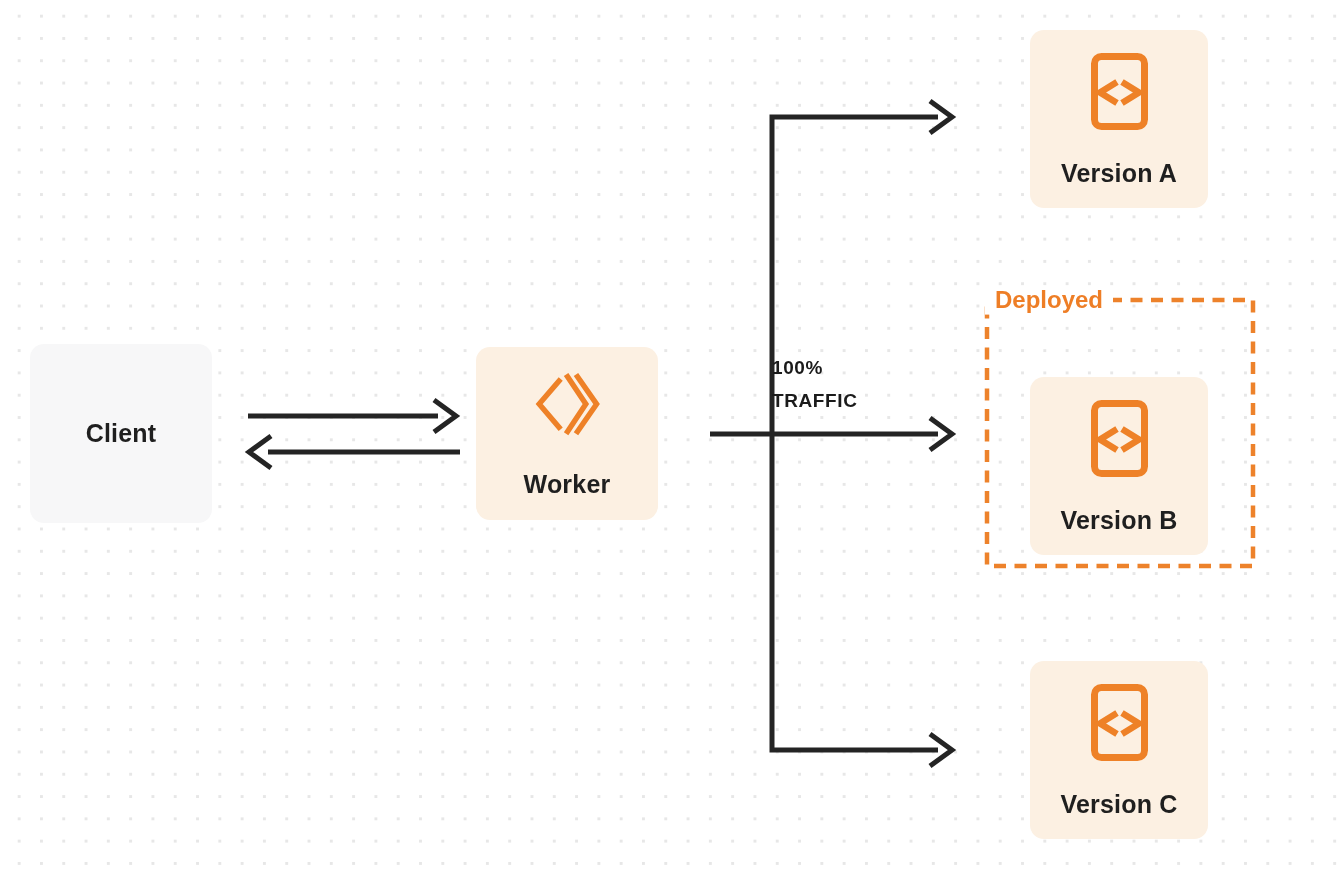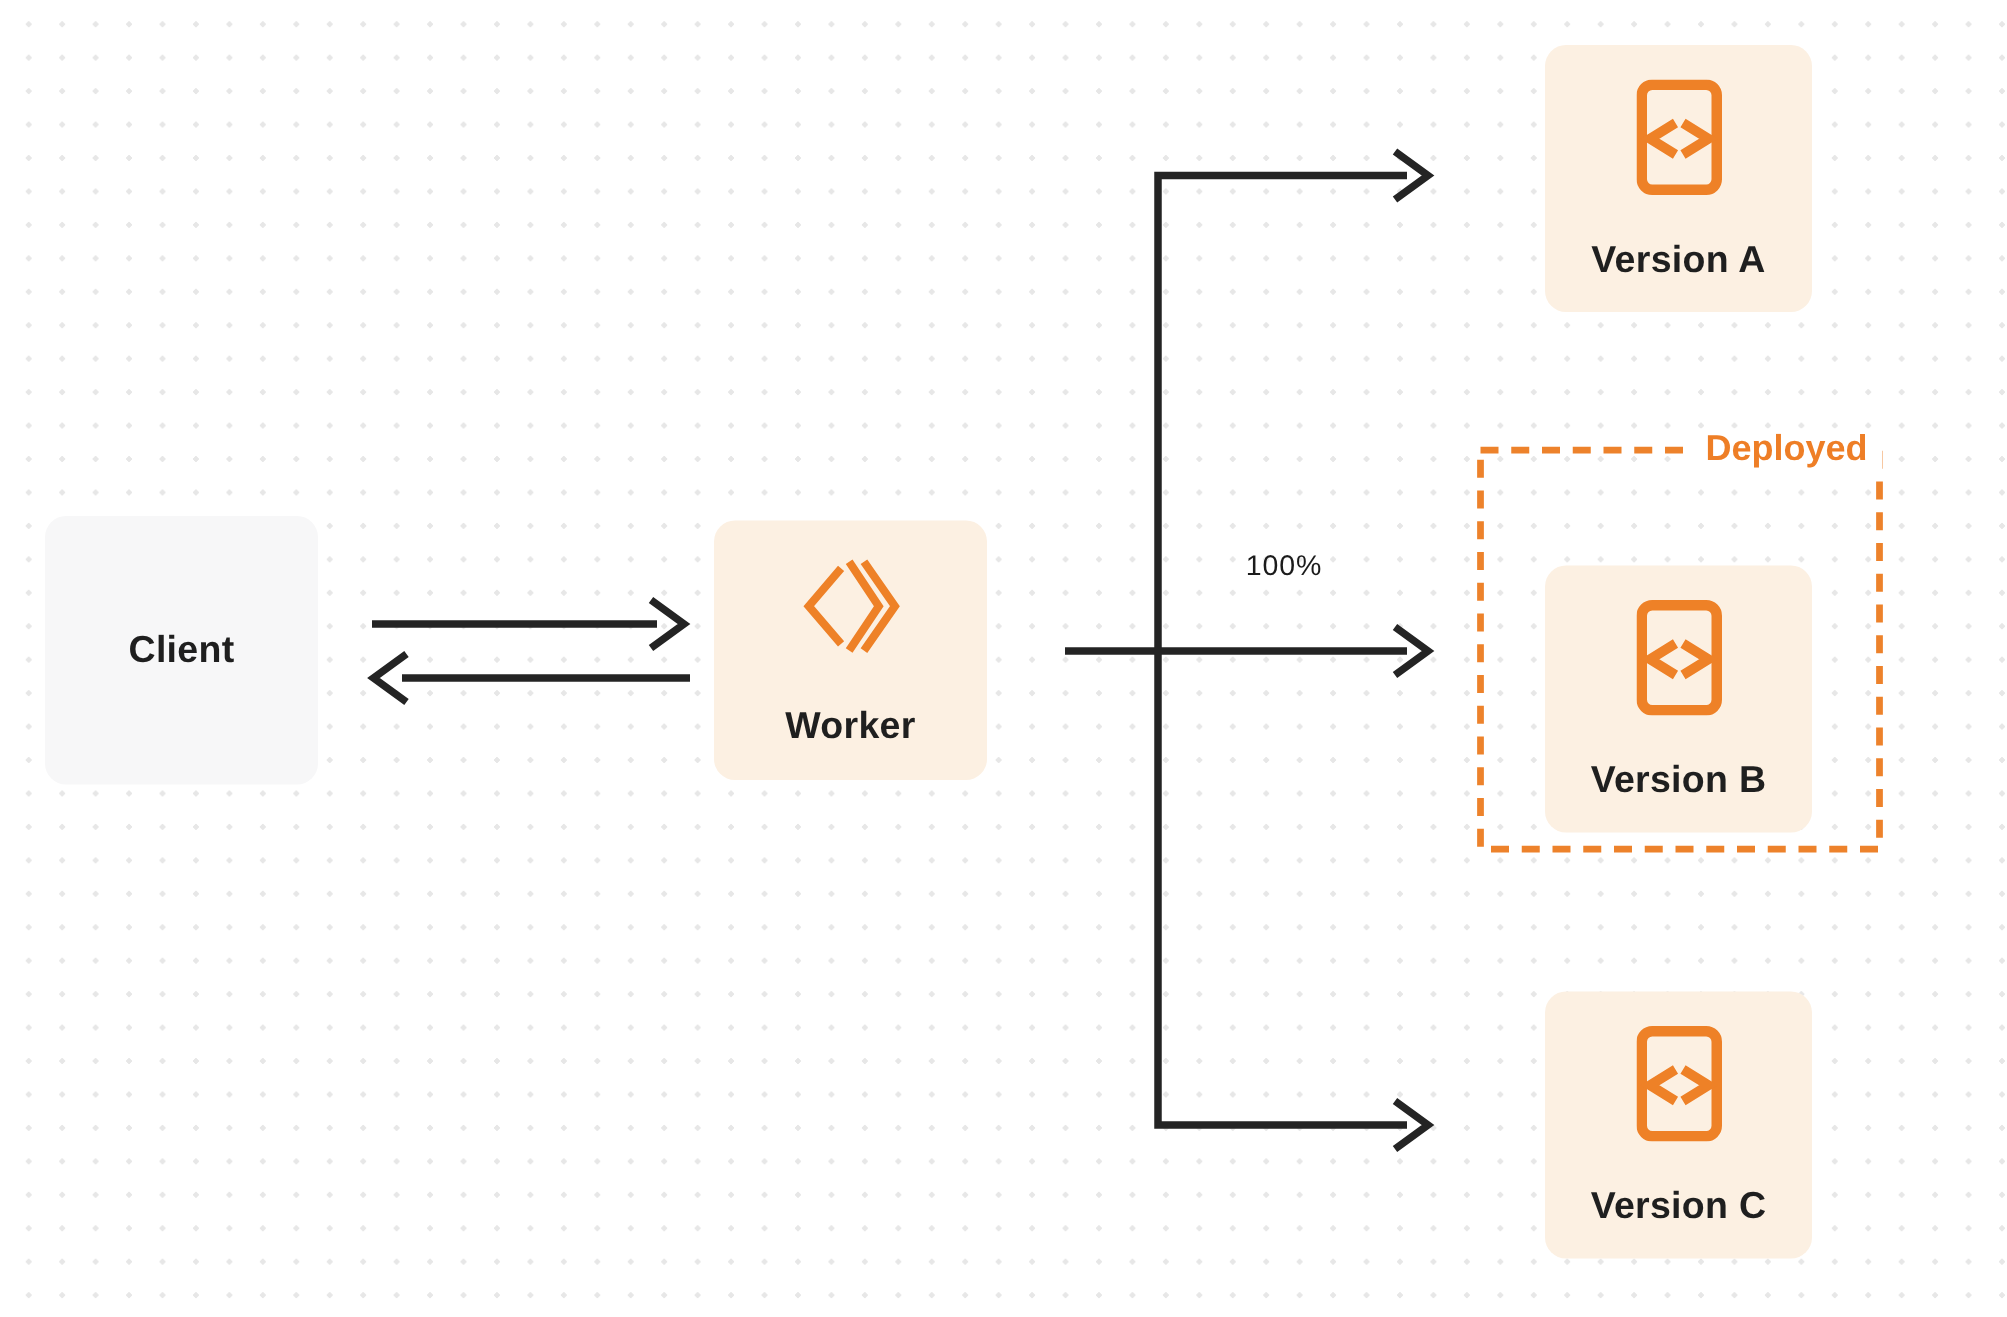--- a/index.html
+++ b/index.html
@@ -26,27 +26,27 @@
   .client{left:30px;top:344px;width:182px;height:179px;background:#f7f7f8;}
   .worker{left:476px;top:347px;width:182px;height:173px;background:#fcf0e2;}
   .worker .node-label{margin-top:16px;}
   .version{width:178px;height:178px;background:#fcf0e2;}
   .version .node-label{margin-top:15px;}
   .version-a{left:1030px;top:30px;}
   .version-b{left:1030px;top:345px;margin-top:32px;}
   .version-c{left:1030px;top:661px;}
   .overlay{position:absolute;left:0;top:0;width:1338px;height:878px;}
   .traffic{
-    position:absolute;left:772px;top:361px;width:168px;
-    text-align:center;font-weight:400;font-size:19px;color:#1b1b1b;
+    position:absolute;left:772px;top:351px;width:168px;
+    text-align:left;font-weight:700;font-size:19px;color:#1b1b1b;
     line-height:33px;letter-spacing:.6px;
   }
   .deployed-label-wrap{
     position:absolute;left:985px;top:300px;width:270px;
-    text-align:right;transform:translateY(-50%);
+    text-align:left;transform:translateY(-50%);
   }
   .deployed-label{
     display:inline-block;background:#ffffff;padding:0 10px;
     font-weight:700;font-size:24px;color:#ee7e26;line-height:1.2;
   }
   svg{display:block;}
 </style>
 </head>
 <body>
 
@@ -122,15 +122,16 @@
     </span>
     <div class="node-label">Version C</div>
   </div>
 
   <div class="deployed-label-wrap">
     <span class="deployed-label">Deployed</span>
   </div>
 
   <div class="traffic">
     <div>100%</div>
+    <div>TRAFFIC</div>
   </div>
 
 </div>
 
 </body></html>

